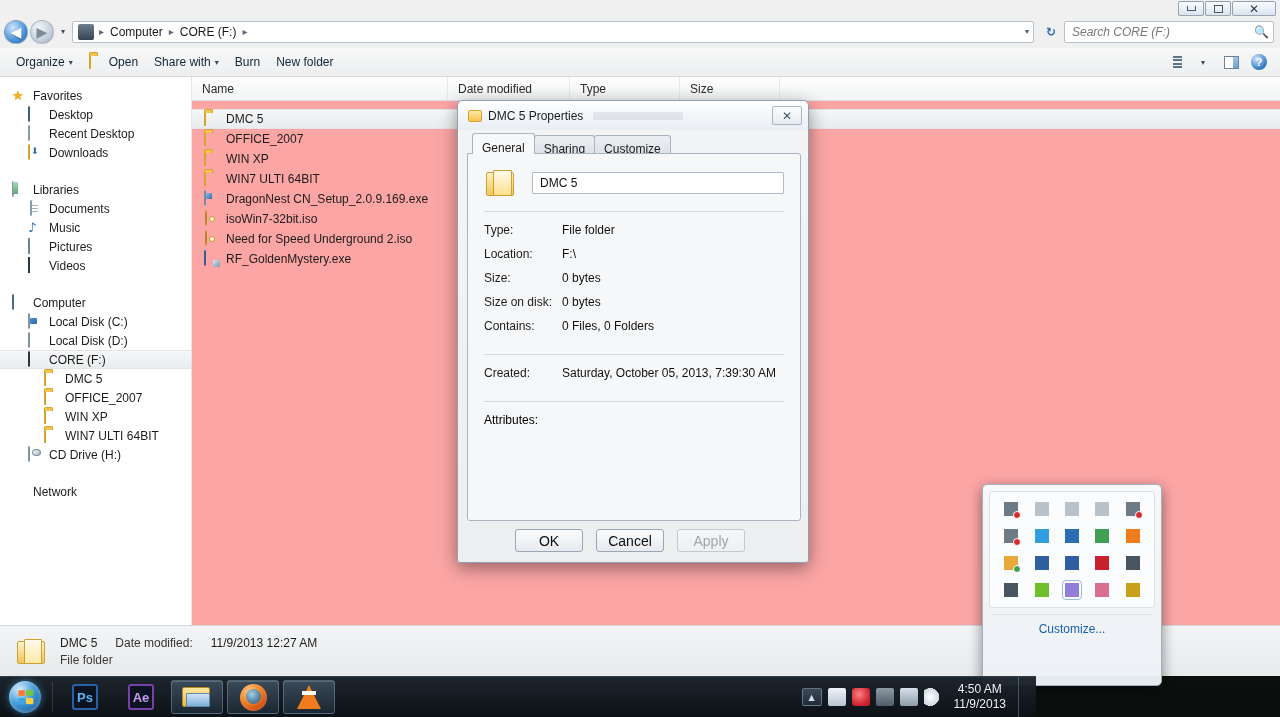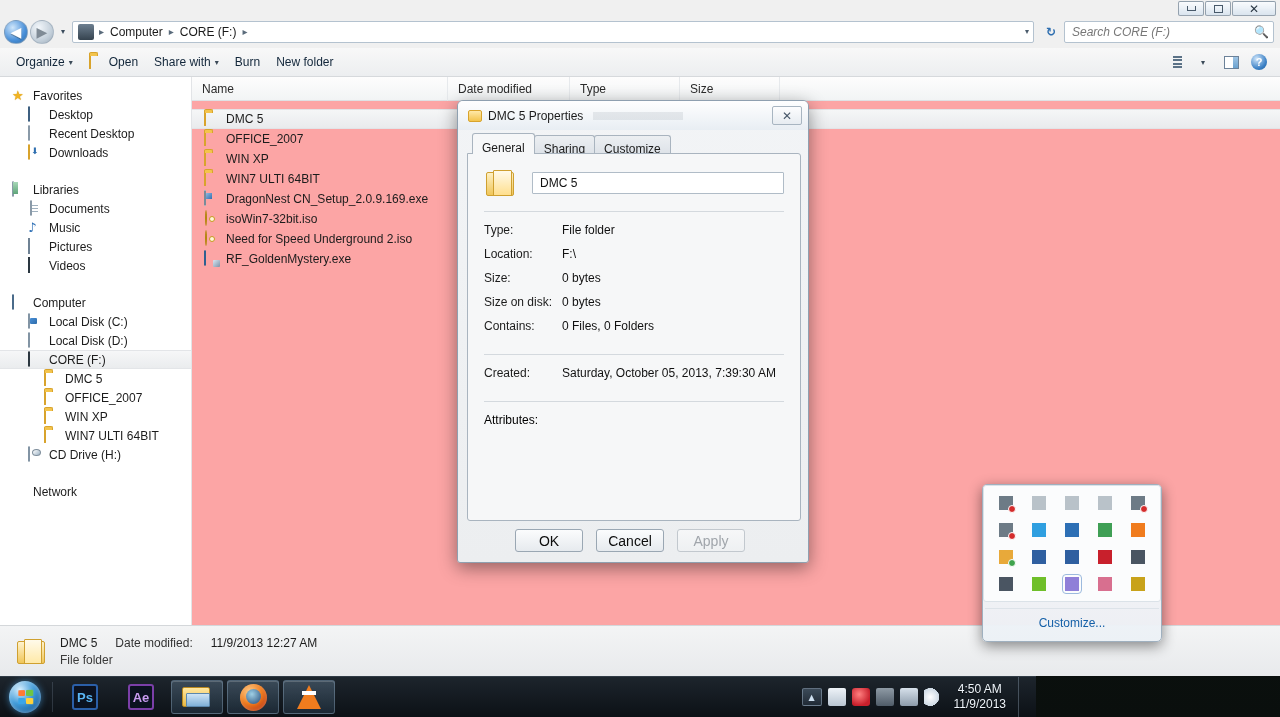--- a/index.html
+++ b/index.html
@@ -409,25 +409,25 @@
   }
   .btn {
     width: 68px; height: 23px; border: 1px solid #9aa7b3; border-radius: 3px;
     background: linear-gradient(180deg,#fbfcfd,#e6eaee);
     font-size: 14px; color: #0d0d0d; display: flex; align-items: center; justify-content: center;
   }
   .btn.disabled { color: #a0a5ab; border-color: #c2c8ce; background: linear-gradient(180deg,#f6f7f8,#eef0f2); }
 
   
   #traypopup {
-    position: absolute; left: 982px; top: 484px; width: 180px; height: 158px;
+    position: absolute; left: 982px; top: 484px; width: 180px; height: 202px;
     background: linear-gradient(180deg, rgba(248,250,252,.97), rgba(236,241,246,.97));
     border: 1px solid #9fb0bf; border-radius: 5px;
     box-shadow: 0 4px 14px rgba(0,0,0,.45);
-    padding: 0;
+    padding: 6px;
   }
   .tray-grid {
     background: #fbfcfd; border: 1px solid #dbe2e8; border-radius: 3px;
     padding: 8px 6px; display: grid; grid-template-columns: repeat(5, 1fr);
     row-gap: 9px; justify-items: center;
   }
   .tray-ic { width: 18px; height: 18px; position: relative; border-radius: 2px; }
   .tray-sel { background: linear-gradient(180deg,#dce9f6,#b9d2ea); outline:1px solid #9cbade; }
   .tray-divider { height: 1px; background: #dde3e9; margin: 6px 2px 0 2px; }
   .tray-customize {

